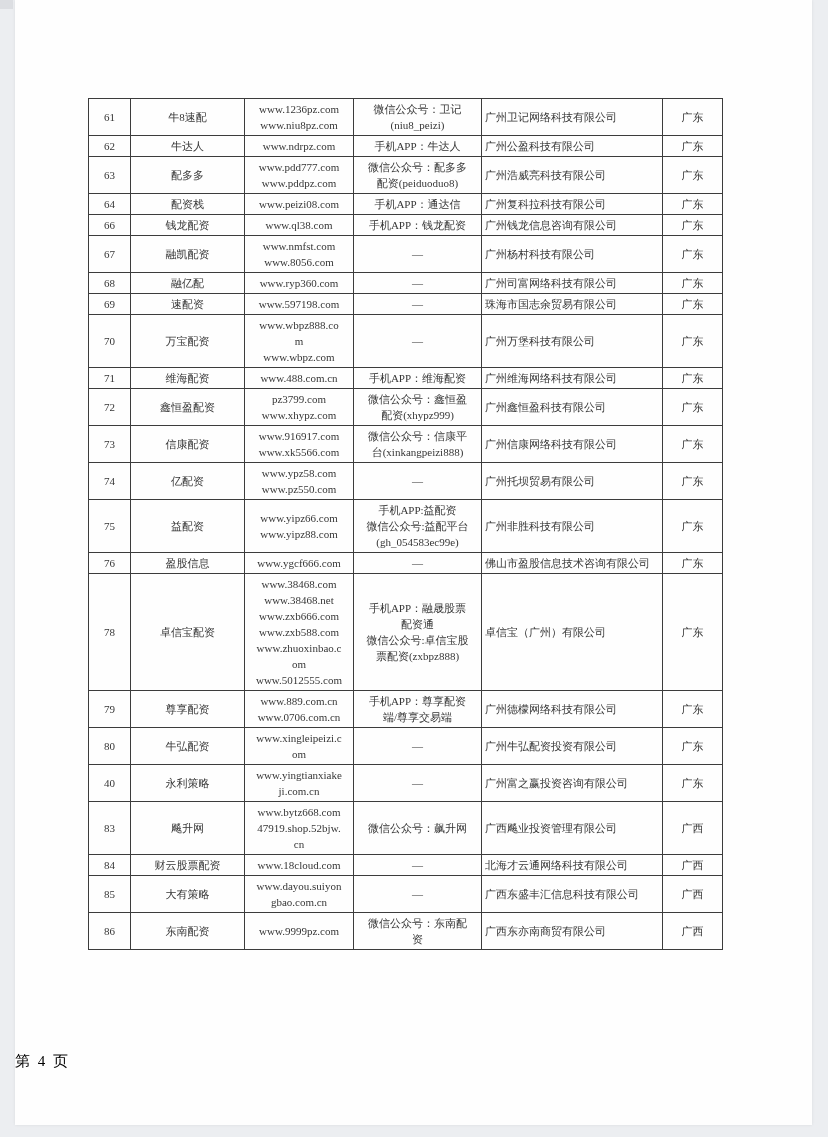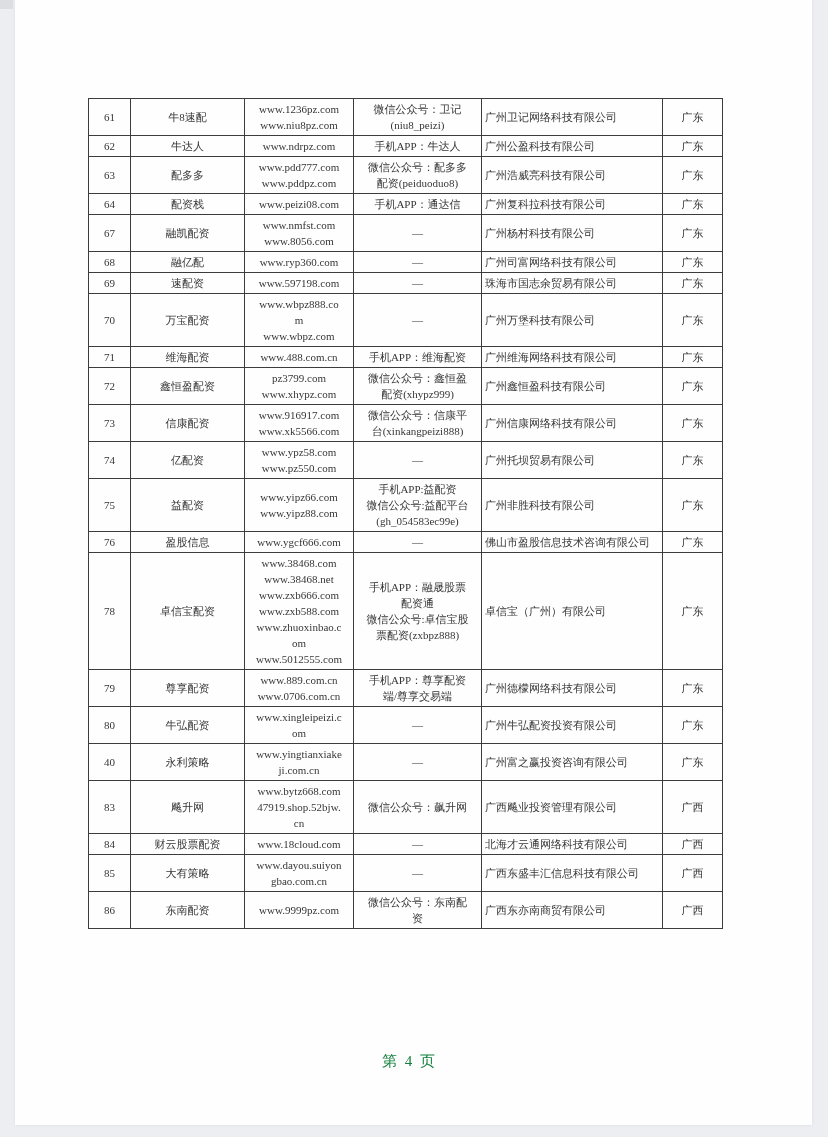--- a/index.html
+++ b/index.html
@@ -39,23 +39,23 @@
     word-break: break-all;
   }
   td.col-no, td.col-name, td.col-region { text-align: center; }
   td.col-sites, td.col-channel, td.col-company { text-align: left; }
   td.col-sites, td.col-channel { white-space: pre-line; text-align: center; }
   td.col-channel.dash { text-align: center; white-space: normal; }
   .page-footer {
     position: absolute;
     left: 0; right: 8px;
     top: 1052px;
-    text-align: center;
+    text-align: left;
     font-size: 15px;
-    color: #15803d;
+    color: #000000;
     letter-spacing: 2px;
   }
 </style>
 </head>
 <body>
 
 <div class="corner-artifact"></div>
 
 <div class="doc-page">
 
@@ -96,20 +96,28 @@
 配资(peiduoduo8)</td>
           <td class="col-company">广州浩威亮科技有限公司</td>
           <td class="col-region">广东</td>
         </tr>
         <tr>
           <td class="col-no">64</td>
           <td class="col-name">配资栈</td>
           <td class="col-sites">www.peizi08.com</td>
           <td class="col-channel">手机APP：通达信</td>
           <td class="col-company">广州复科拉科技有限公司</td>
+          <td class="col-region">广东</td>
+        </tr>
+        <tr>
+          <td class="col-no">66</td>
+          <td class="col-name">钱龙配资</td>
+          <td class="col-sites">www.ql38.com</td>
+          <td class="col-channel">手机APP：钱龙配资</td>
+          <td class="col-company">广州钱龙信息咨询有限公司</td>
           <td class="col-region">广东</td>
         </tr>
         <tr>
           <td class="col-no">67</td>
           <td class="col-name">融凯配资</td>
           <td class="col-sites">www.nmfst.com
 www.8056.com</td>
           <td class="col-channel dash">—</td>
           <td class="col-company">广州杨村科技有限公司</td>
           <td class="col-region">广东</td>

